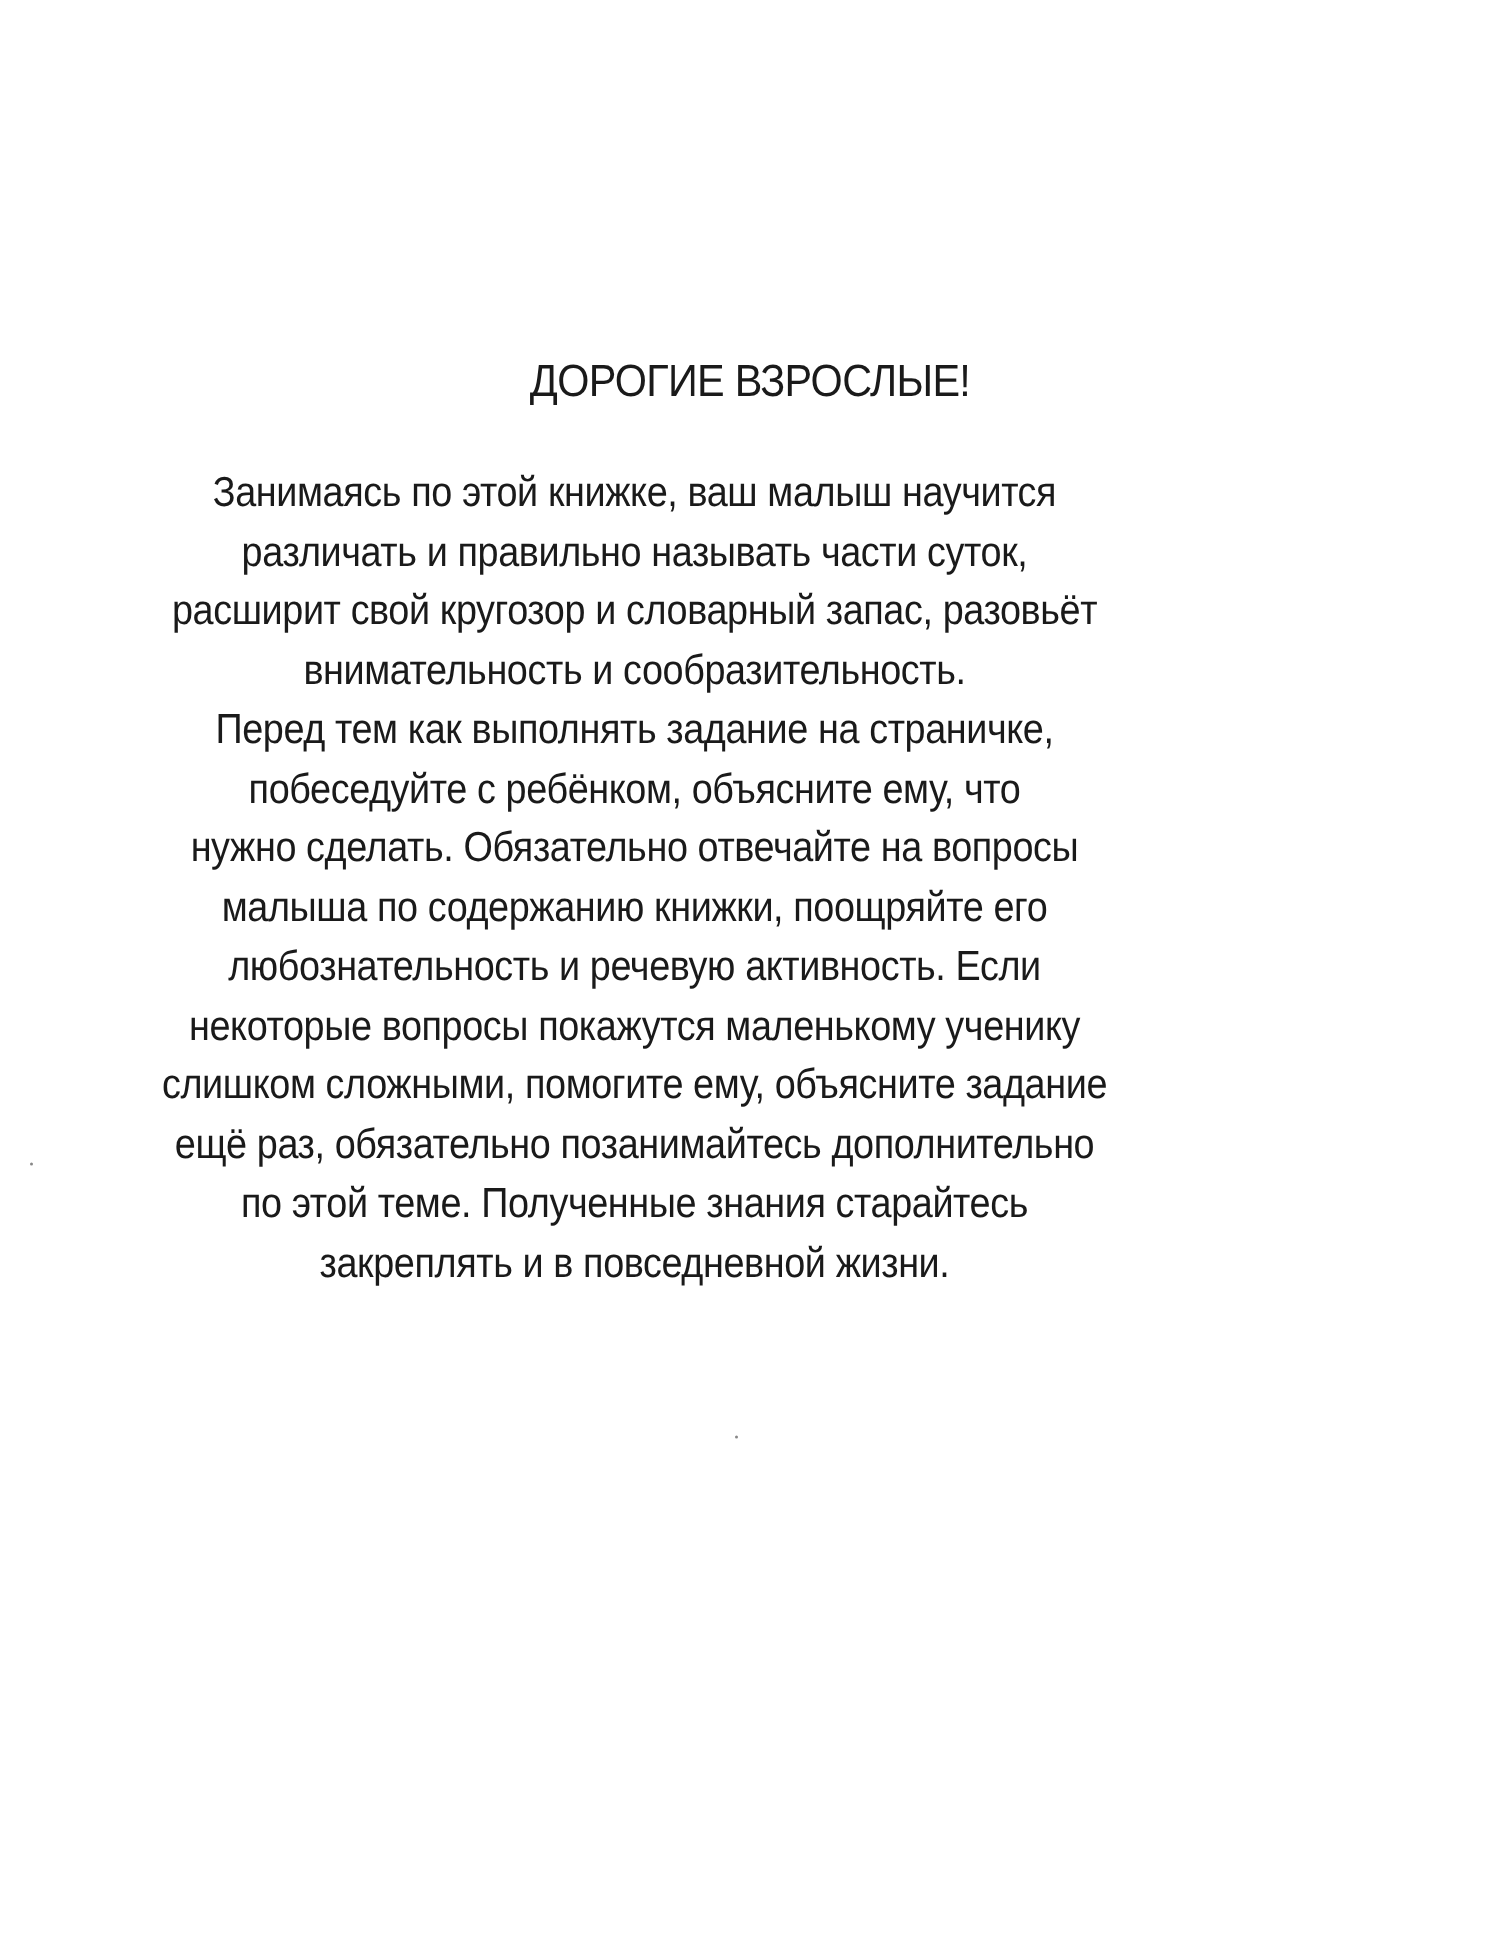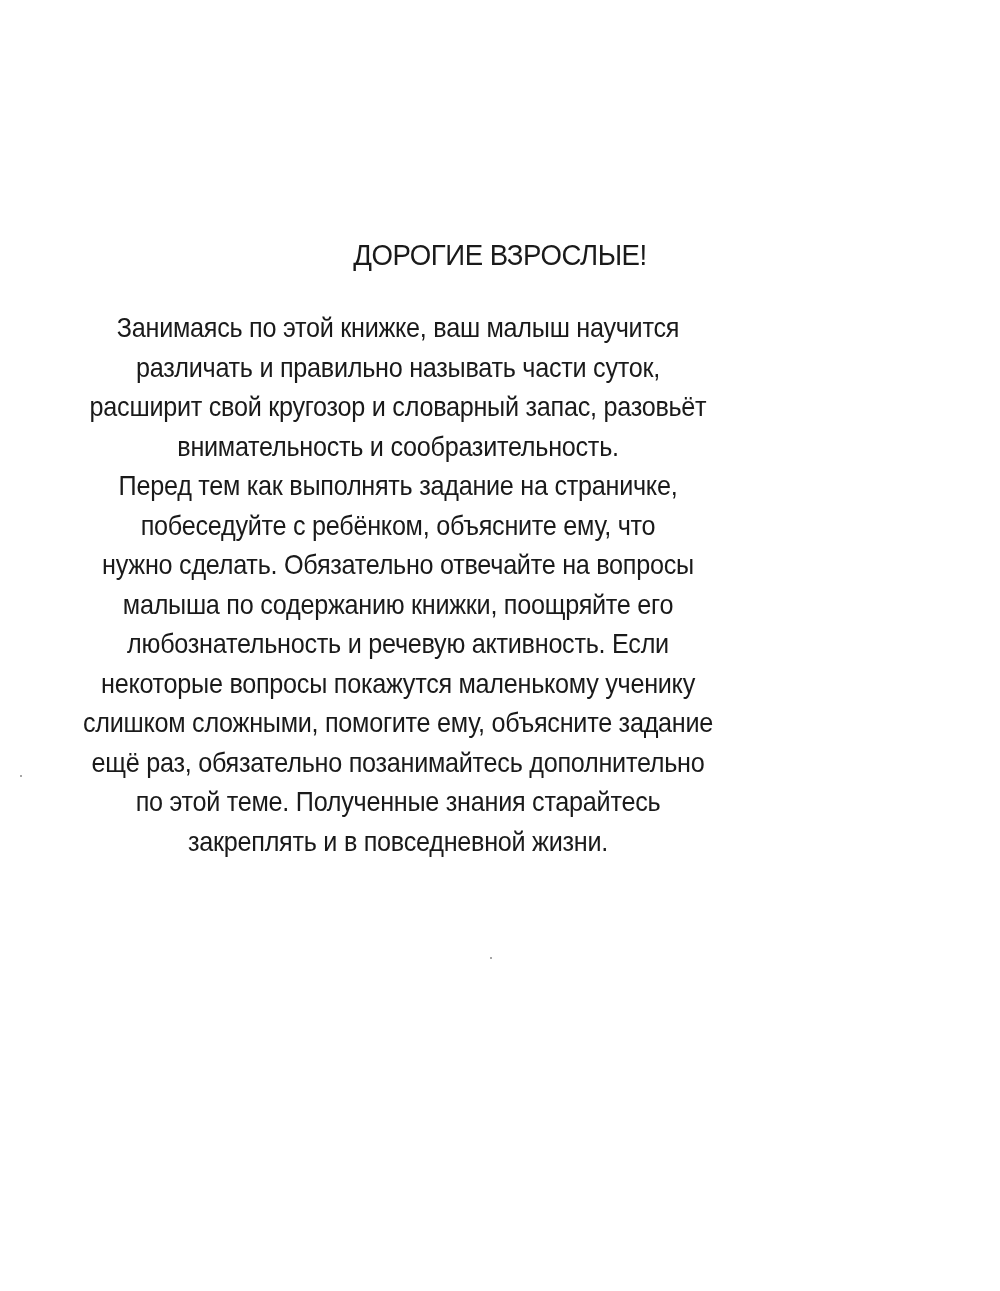--- a/index.html
+++ b/index.html
@@ -10,21 +10,21 @@
     overflow: hidden;
     font-family: "Liberation Sans", sans-serif;
     color: #1a1a1a;
   }
   .page { position: absolute; left: 0; top: 0; width: 1000px; height: 1291px; }
   .title {
     position: absolute; top: 238px; left: 0; width: 1000px;
     text-align: center; font-size: 30px; letter-spacing: -0.5px;
     transform: scaleX(0.92);
   }
-  .body-text { position: absolute; top: 308px; left: 0; width: 796px; }
+  .body-text { position: absolute; top: 308px; left: 0; width: 796px; padding-left: 25px; }
   .line {
     text-align: center; font-size: 28px; height: 39.5px; line-height: 39.5px;
     transform: scaleX(0.9); white-space: nowrap; letter-spacing: -0.3px;
   }
   .speck { position: absolute; width: 2px; height: 2px; background: #888; border-radius: 50%; }
 </style>
 </head>
 <body>
 
 <div class="page">

